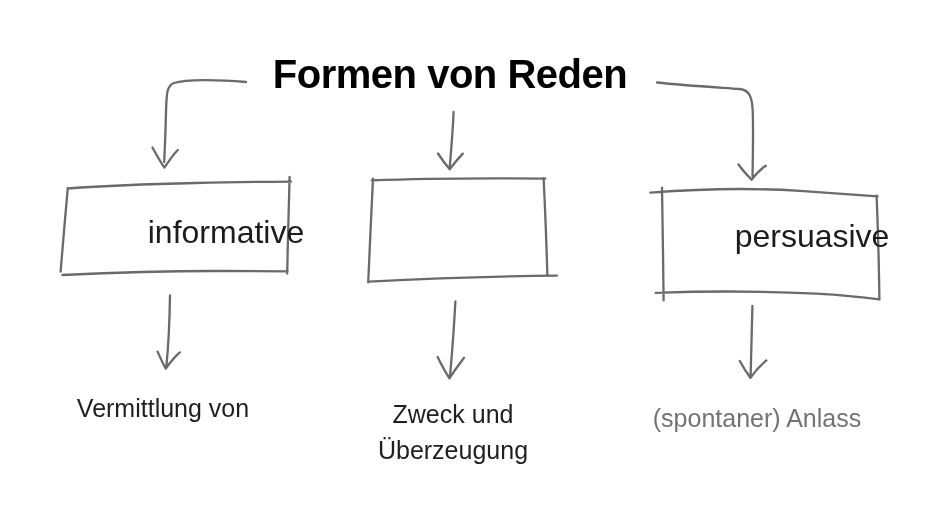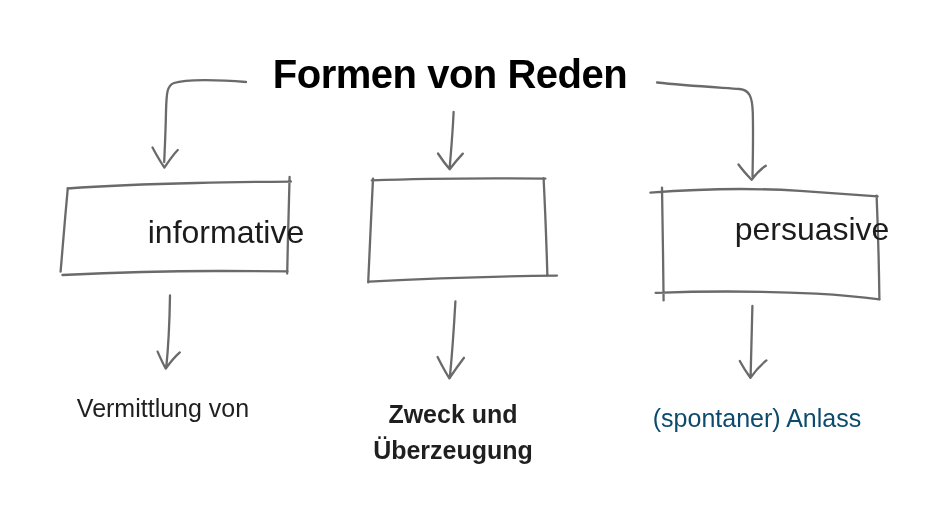--- a/index.html
+++ b/index.html
@@ -44,30 +44,30 @@
   .box-label {
     position: absolute;
     transform: translateX(-50%);
     font-size: 32px;
     line-height: 34px;
     white-space: nowrap;
     margin-left: 48px;
   }
   .box-label.informative { left: 178px; top: 215px; }
   .box-label.situative   { left: 459px; top: 214px; }
-  .box-label.persuasive  { left: 764px; top: 212px; }
+  .box-label.persuasive  { left: 764px; top: 219px; }
   .desc {
     position: absolute;
     transform: translateX(-50%);
     font-size: 25px;
     text-align: center;
     white-space: nowrap;
   }
   .desc.informative { left: 163px; top: 391px; line-height: 35px; }
-  .desc.situative   { left: 453px; top: 396px; line-height: 36px; font-weight: bold; }
+  .desc.situative   { left: 453px; top: 396px; line-height: 36px; }
   .desc.persuasive  { left: 757px; top: 401px; line-height: 34px; }
 </style>
 </head>
 <body>
 
 <div class="canvas" style="background: rgb(255, 255, 255);">
 
   <svg class="strokes" viewBox="0 0 941 517" xmlns="http://www.w3.org/2000/svg">
     <g style="stroke: rgb(106, 106, 106);">
 
@@ -105,17 +105,17 @@
   <div class="box-label informative" style="color: rgb(28, 28, 28);">informative</div>
   <div class="box-label persuasive" style="color: rgb(28, 28, 28);">persuasive</div>
 
   <div class="desc informative" style="color: rgb(31, 31, 31);">
     <div>Vermittlung von</div>
   </div>
   <div class="desc situative" style="color: rgb(31, 31, 31);">
     <div>Zweck und</div>
     <div>Überzeugung</div>
   </div>
-  <div class="desc persuasive" style="color: #0c4a6e;">
+  <div class="desc persuasive" style="color: #737373;">
     <div>(spontaner) Anlass</div>
   </div>
 
 </div>
 
 </body></html>

